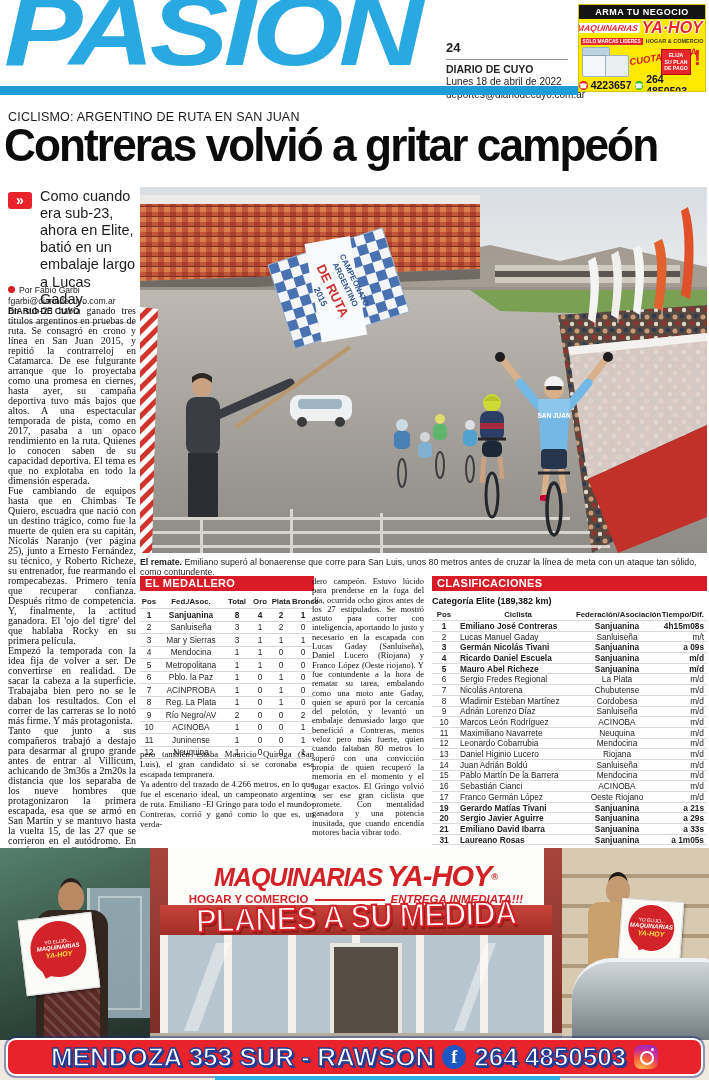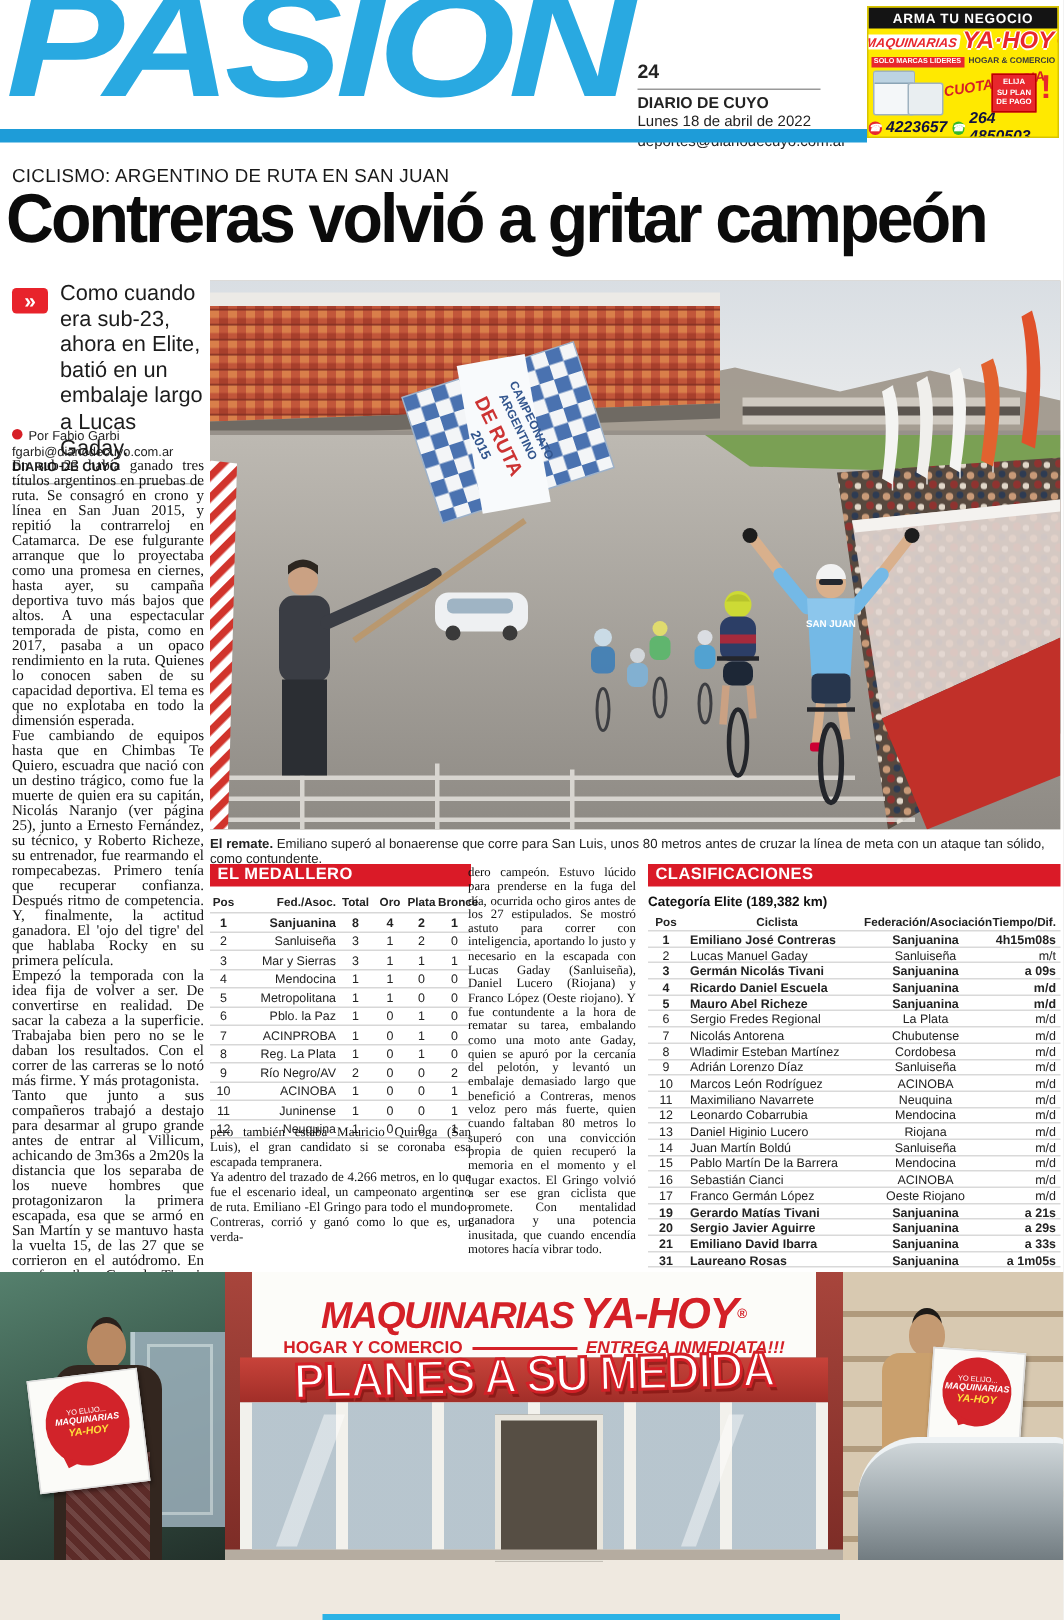--- a/index.html
+++ b/index.html
@@ -4,21 +4,21 @@
 <style>
   html,body{margin:0;padding:0;background:#dcdcdc;}
   #page{position:relative;width:709px;height:1080px;background:#fff;overflow:hidden;
         font-family:"Liberation Sans",sans-serif;color:#1a1a1a;padding-left:32px;}
   .abs{position:absolute;}
 
   
   #logo{left:4px;top:-20px;font-size:100px;font-weight:900;font-style:italic;
         color:#29a9e1;letter-spacing:-4px;transform:scaleX(1.18);transform-origin:left top;
         line-height:1;white-space:nowrap;}
-  #mast-meta{left:425px;top:40px;width:122px;font-size:10px;line-height:1.25;color:#222;}
+  #mast-meta{left:446px;top:40px;width:122px;font-size:10px;line-height:1.25;color:#222;}
   #mast-meta .pg{font-size:13px;font-weight:bold;margin-bottom:2px;}
   #mast-meta .rule{border-top:1px solid #999;margin:3px 0;}
   #mast-meta .paper{font-weight:bold;font-size:10.5px;}
   #bluebar{left:0;top:86px;width:578px;height:9px;background:#1e9cd8;}
 
   
   #topad{left:578px;top:4px;width:128px;height:88px;background:#ffe900;border:1px solid #d8c400;box-sizing:border-box;overflow:hidden;}
   #topad .banner{height:14px;background:#141414;color:#fff;font-weight:bold;font-size:9px;
                  text-align:center;line-height:14px;letter-spacing:.5px;}
   #topad .brandrow{display:flex;align-items:center;justify-content:center;gap:2px;height:18px;}
@@ -32,21 +32,21 @@
   #topad .hogar{font-size:5.5px;font-weight:800;color:#3a3a3a;}
   #topad .midrow{position:relative;height:33px;}
   .freezer{position:absolute;left:3px;top:2px;width:26px;height:28px;background:#f4f7f9;border:1px solid #9fb2c0;border-radius:2px;}
   .freezer:before{content:"";position:absolute;left:0;top:0;right:0;height:7px;background:#bcd3e2;border-bottom:1px solid #8aa4b5;}
   .freezer2{position:absolute;left:26px;top:10px;width:22px;height:20px;background:#e9eef1;border:1px solid #9fb2c0;border-radius:2px;}
   .cuota{position:absolute;left:50px;top:7px;font-style:italic;font-weight:900;font-size:9.5px;
          color:#d61f26;transform:rotate(-9deg);line-height:.95;text-align:center;}
   .elija-box{position:absolute;right:14px;top:4px;width:28px;background:#e8272d;border:1px solid #b00;
              color:#fff;font-weight:900;font-size:5.2px;text-align:center;line-height:1.25;padding:2px 0;}
   .bang{position:absolute;right:4px;top:2px;color:#e8272d;font-weight:900;font-size:22px;line-height:1;}
-  #topad .phones{display:flex;align-items:center;justify-content:center;gap:3px;height:14px;font-weight:900;font-size:10.5px;color:#101040;font-style:italic;}
+  #topad .phones{display:flex;align-items:center;justify-content:center;gap:3px;height:14px;font-weight:900;font-size:10.5px;color:#101040;}
   .ph-ic{display:inline-block;width:9px;height:9px;border-radius:50%;color:#fff;font-size:6.5px;line-height:9px;text-align:center;}
   .ph-red{background:#e8272d;} .ph-grn{background:#35b729;}
 
   
   #kicker{left:8px;top:110px;font-size:12.5px;color:#1a1a1a;letter-spacing:.2px;}
   #headline{left:4px;top:121px;width:705px;font-size:46px;font-weight:900;color:#0b0b0b;
             letter-spacing:-2px;line-height:1.05;transform:scaleX(.96);transform-origin:left;white-space:nowrap;}
 
   
   #chip{left:8px;top:192px;width:24px;height:17px;background:#e8232b;border-radius:3px;
@@ -66,21 +66,21 @@
   #caption b{font-weight:bold;}
 
   
   .sechead{background:#da1a27;color:#fff;font-weight:bold;font-size:11px;line-height:15px;
            height:15px;padding-left:5px;letter-spacing:.3px;}
   #medallero{left:140px;top:576px;width:174px;}
   .m-head,.m-row{display:flex;align-items:center;border-bottom:1px solid #d7d7d7;}
   .m-head{font-size:7.8px;font-weight:bold;height:13px;margin-top:4px;color:#222;}
   .m-row{font-size:8.3px;height:11.5px;color:#222;}
   .m-row.bold{font-weight:bold;}
-  .mc-pos{width:18px;text-align:center;} .mc-fed{width:66px;text-align:right;}
+  .mc-pos{width:18px;text-align:center;} .mc-fed{width:66px;text-align:center;}
   .mc-total{width:26px;text-align:center;} .mc-oro{width:20px;text-align:center;}
   .mc-plata{width:22px;text-align:center;} .mc-bronce{width:22px;text-align:center;}
   #bodycol2{left:140px;top:749px;width:174px;height:97px;overflow:hidden;font-size:8.7px;line-height:10px;}
   #bodycol3{left:312px;top:577px;width:112px;height:268px;overflow:hidden;font-size:8.5px;line-height:9.3px;}
 
   #clasif{left:432px;top:576px;width:275px;}
   #clasif .cat{font-size:9px;font-weight:bold;margin:5px 0 2px 0;color:#111;}
   .c-head,.c-row{display:flex;align-items:center;border-bottom:1px solid #d9d9d9;}
   .c-head{font-size:7.8px;font-weight:bold;height:12px;color:#222;}
   .c-row{font-size:8.3px;height:9.7px;color:#222;}
@@ -569,21 +569,21 @@
           <span class="cc-time">m/d</span>
         </div>
         <div class="c-row">
           <span class="cc-pos">13</span>
           <span class="cc-name">Daniel Higinio Lucero</span>
           <span class="cc-fed">Riojana</span>
           <span class="cc-time">m/d</span>
         </div>
         <div class="c-row">
           <span class="cc-pos">14</span>
-          <span class="cc-name">Juan Martín Boldú</span>
+          <span class="cc-name">Juan Adrián Boldú</span>
           <span class="cc-fed">Sanluiseña</span>
           <span class="cc-time">m/d</span>
         </div>
         <div class="c-row">
           <span class="cc-pos">15</span>
           <span class="cc-name">Pablo Martín De la Barrera</span>
           <span class="cc-fed">Mendocina</span>
           <span class="cc-time">m/d</span>
         </div>
         <div class="c-row">
@@ -670,16 +670,22 @@
       <div class="signcard" id="sign-r">
         <div class="bubble">
           <span class="b1">YO ELIJO...</span>
           <span class="b2">MAQUINARIAS</span>
           <span class="b3">YA-HOY</span>
         </div>
       </div>
       <div class="counter"></div>
     </div>
 
+    <div id="addrbar">
+      <span class="addr-txt">MENDOZA 353 SUR - RAWSON</span>
+      <span class="fb">f</span>
+      <span class="addr-txt">264 4850503</span>
+      <span class="ig"></span>
+    </div>
     <div id="cyanline"></div>
   </div>
 
 </div>
 
 </body></html>

